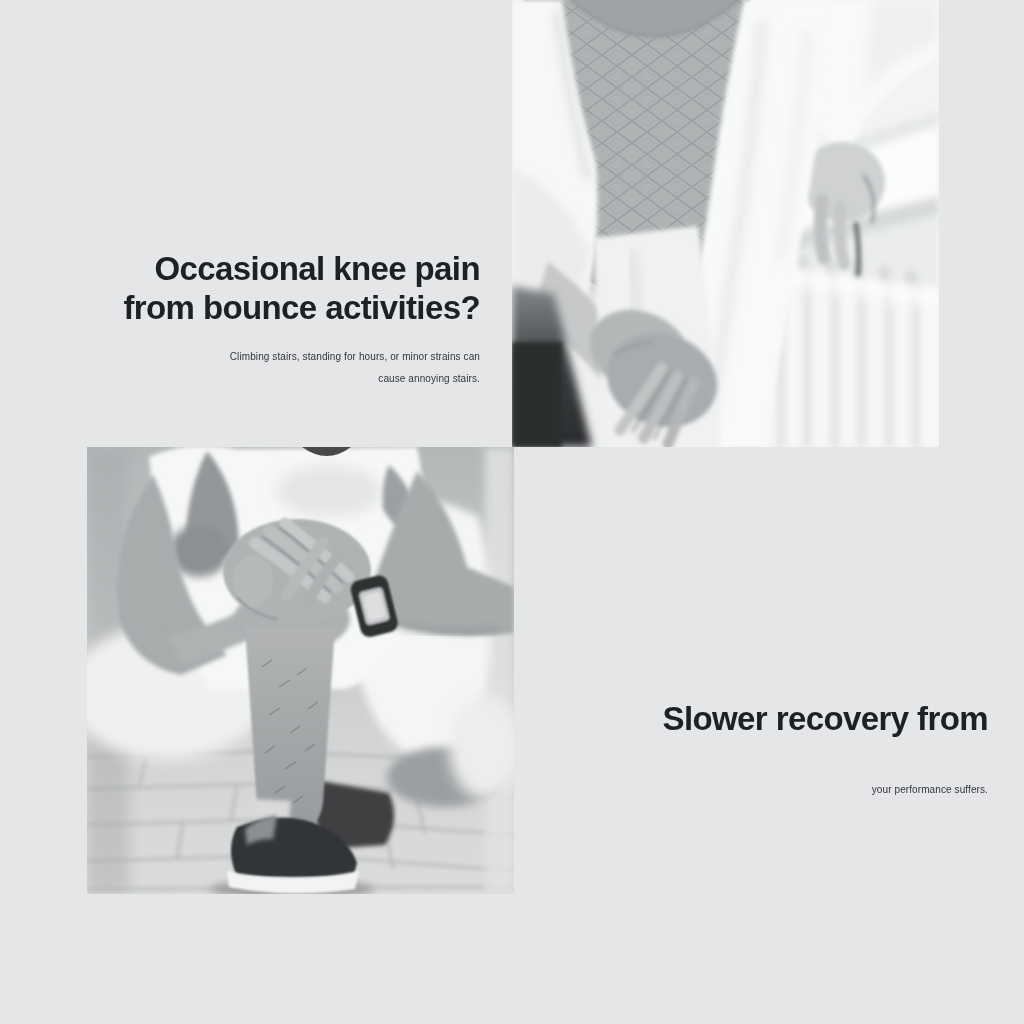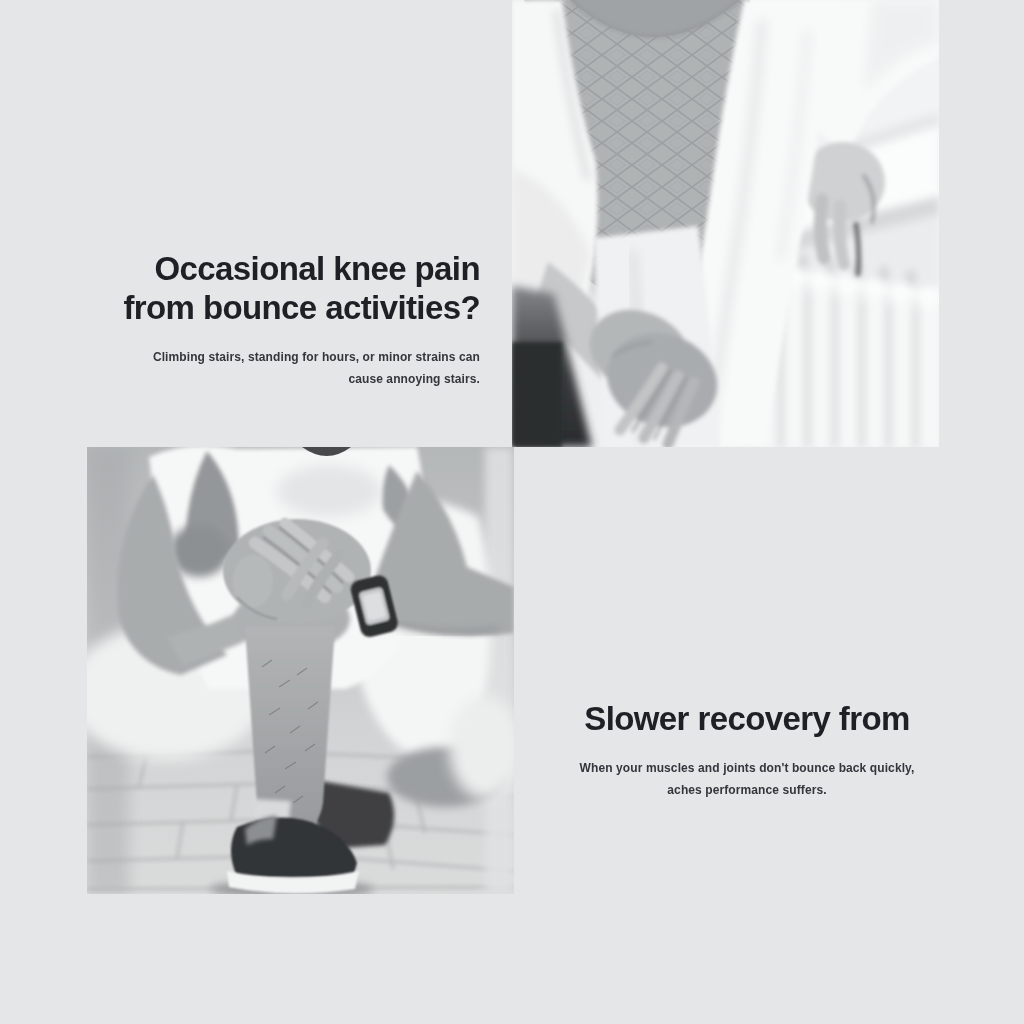--- a/index.html
+++ b/index.html
@@ -26,41 +26,41 @@
   .photo-man   { left: 87px;  top: 447px; width: 427px; height: 447px; }
 
   .text-block h2 {
     font-size: 33px;
     line-height: 39px;
     font-weight: 700;
     letter-spacing: -0.6px;
     color: var(--heading-color, #1d2025);
   }
   .text-block p {
-    font-size: 12px;
+    font-size: 10px;
     line-height: 22px;
-    font-weight: 700;
+    font-weight: 400;
     letter-spacing: 0.1px;
     margin-top: 19px;
     color: var(--body-color, #33363b);
   }
 
   .text-knee-pain {
     position: absolute;
     right: 544px;
     top: 249px;
     width: 430px;
     text-align: right;
   }
   .text-recovery {
     position: absolute;
-    left: 532px;
+    left: 558px;
     top: 699px;
     width: 430px;
-    text-align: center;
+    text-align: right;
   }
 </style>
 </head>
 <body>
 
 <div class="canvas" style="--bg: #e5e6e8; --heading-color: #1d2025; --body-color: #33363b;">
 
   <section>
 
     <div class="text-block text-knee-pain">
@@ -304,17 +304,17 @@
         <g transform="rotate(-14 288 158)" filter="url(#bB1)">
           <rect x="268" y="130" width="38" height="58" rx="9" fill="#2e3032"></rect>
           <rect x="275" y="142" width="24" height="34" rx="4" fill="#c6c8ca"></rect>
           <rect x="278" y="146" width="18" height="26" rx="3" fill="#dcdedf"></rect>
         </g>
       </svg>
     </figure>
 
     <div class="text-block text-recovery">
       <h2><span>Slower recovery from</span><br></h2>
-      <p><span>When your muscles and joints don't bounce back quickly,</span><br><span>aches performance suffers.</span></p>
+      <p><br><span>your performance suffers.</span></p>
     </div>
   </section>
 
 </div>
 
 </body></html>

